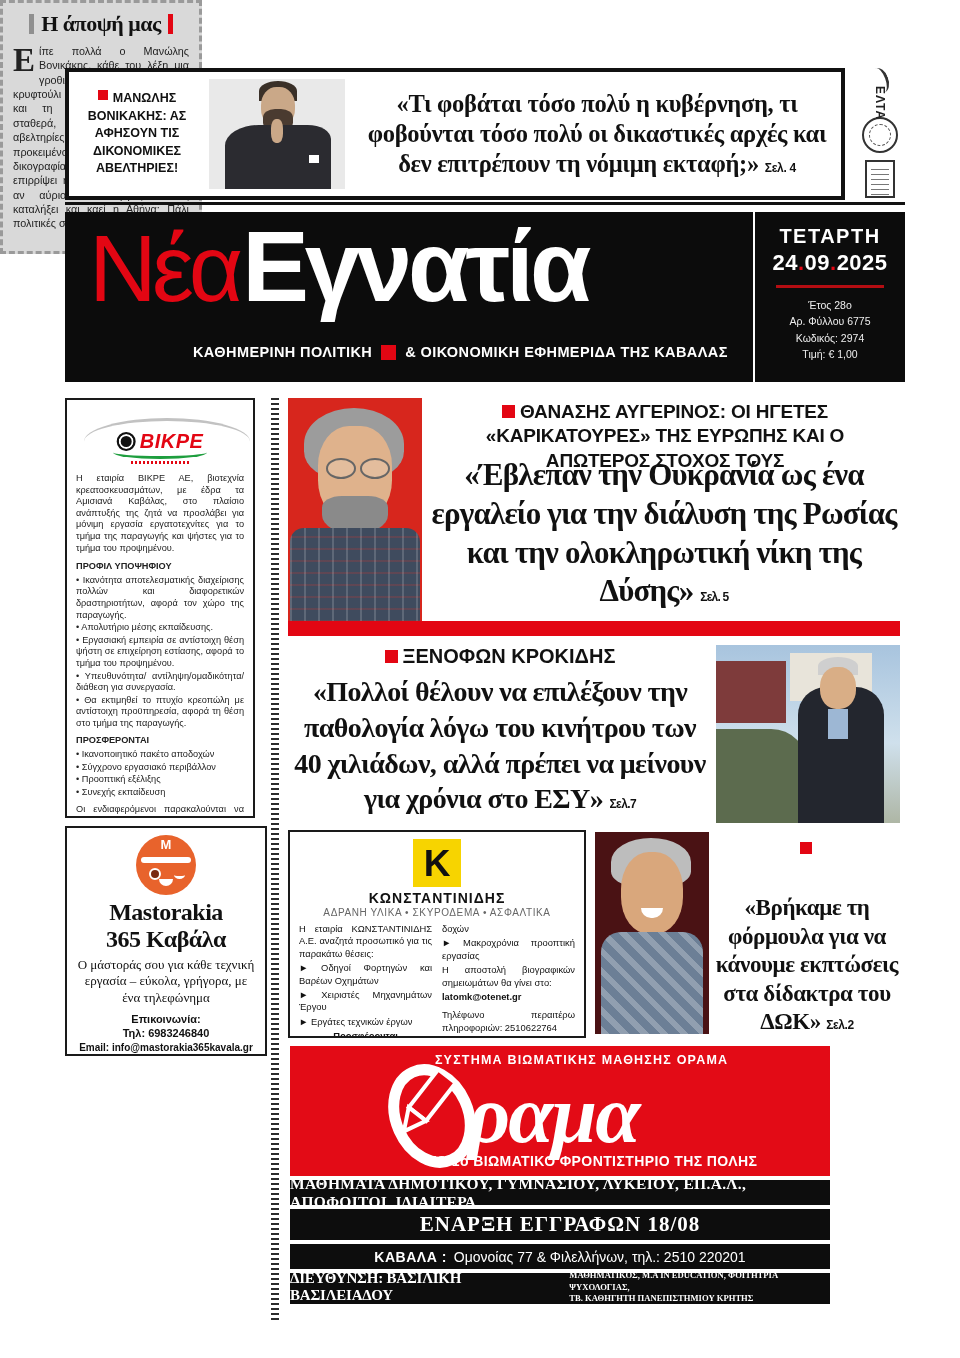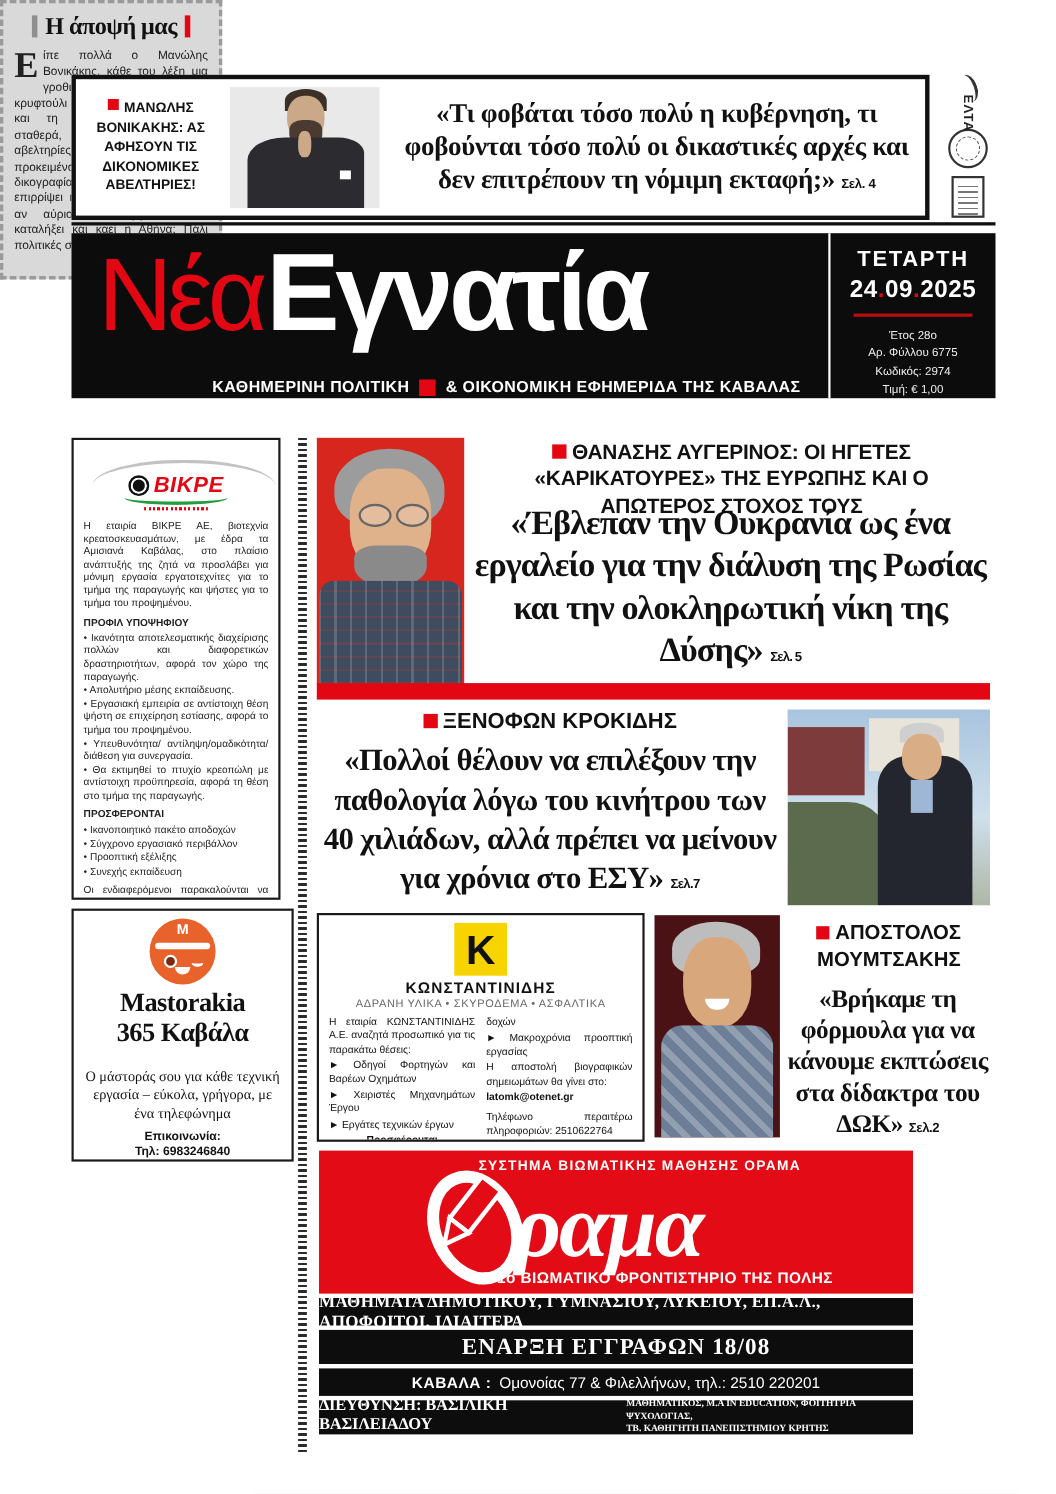--- a/index.html
+++ b/index.html
@@ -29,21 +29,21 @@
   .elta-wing{width:26px;height:14px;border-top:3px solid #333;border-radius:50% 50% 0 0;transform:rotate(70deg);}
   .elta-label{transform:rotate(90deg);font-weight:bold;font-size:12px;letter-spacing:1px;color:#222;}
   .elta-circle{width:32px;height:32px;border:2px solid #333;border-radius:50%;display:flex;align-items:center;justify-content:center;}
   .elta-circle-in{width:20px;height:20px;border:1px dashed #555;border-radius:50%;}
   .elta-box{width:26px;height:34px;border:2px solid #333;
             background:repeating-linear-gradient(0deg,#777 0 1px,transparent 1px 5px);background-size:18px 100%;background-position:4px 4px;background-repeat:no-repeat;}
 
   .top-rule{position:absolute;left:65px;top:202px;width:840px;height:3px;background:#111;}
 
   
-  .masthead{position:absolute;left:65px;top:212px;width:840px;height:150px;background:#0c0c0c;}
+  .masthead{position:absolute;left:65px;top:212px;width:840px;height:170px;background:#0c0c0c;}
   .mh-title{position:absolute;left:24px;top:4px;display:flex;align-items:baseline;line-height:1;}
   .mh-nea{color:#e30613;font-size:94px;font-weight:500;letter-spacing:-5px;}
   .mh-egnatia{color:#fff;font-size:100px;font-weight:800;letter-spacing:-4px;margin-left:4px;}
   .mh-sub{position:absolute;left:128px;top:132px;display:flex;align-items:center;gap:9px;color:#fff;
           font-weight:bold;font-size:14.5px;letter-spacing:0.4px;}
   .mh-sub-sq{width:15px;height:15px;background:#e30613;flex:none;}
   .mh-divider{position:absolute;left:688px;top:0;width:2px;height:100%;background:#fff;}
   .mh-right{position:absolute;left:690px;top:0;right:0;height:100%;color:#fff;text-align:center;padding-top:13px;}
   .mh-day{font-size:20px;font-weight:bold;letter-spacing:1.5px;}
   .mh-date{font-size:22px;font-weight:bold;letter-spacing:0.5px;margin-top:2px;}
@@ -68,21 +68,21 @@
   .bullet{margin:0 0 1px;}
 
   #mastorakia{left:65px;top:826px;width:202px;height:230px;text-align:center;padding-top:7px;overflow:hidden;}
   .ma-logo{width:60px;height:60px;background:#e8632c;border-radius:50%;margin:0 auto 4px;position:relative;overflow:hidden;}
   .ma-m{position:absolute;top:2px;left:50%;transform:translateX(-50%);color:#fff;font-weight:800;font-size:13px;}
   .ma-brim{position:absolute;left:5px;top:22px;width:50px;height:6px;background:#fff;border-radius:4px;}
   .ma-eye-l{position:absolute;left:13px;top:33px;width:8px;height:8px;background:#7a2a12;border-radius:50%;border:2px solid #fff;}
   .ma-eye-r{position:absolute;right:11px;top:36px;width:11px;height:5px;border-bottom:3px solid #fff;border-radius:50%;}
   .ma-mouth{position:absolute;left:50%;transform:translateX(-50%);top:44px;width:14px;height:7px;background:#fff;border-radius:0 0 12px 12px;}
   .ma-title{font-family:"Liberation Serif",serif;font-weight:bold;font-size:24px;line-height:1.12;letter-spacing:-0.5px;}
-  .ma-body{font-family:"Liberation Serif",serif;font-size:13px;line-height:1.28;margin:18px 8px 5px;}
+  .ma-body{font-family:"Liberation Serif",serif;font-size:13px;line-height:1.28;margin:4px 8px 5px;}
   .ma-contact{font-size:11px;font-weight:bold;line-height:1.35;}
   .ma-contact .sm{font-size:10px;}
 
   #opinion{left:65px;top:1066px;width:202px;height:254px;background:#d9d9d9;border:3px dashed #9a9a9a;
            padding:8px 10px;overflow:hidden;box-sizing:border-box;}
   .op-title{text-align:center;font-family:"Liberation Serif",serif;font-weight:bold;font-size:22px;
             display:flex;align-items:center;justify-content:center;gap:7px;letter-spacing:-0.5px;}
   .op-bar{width:5px;height:20px;background:#e30613;flex:none;}
   .op-bar.gray{background:#8f8f8f;}
   .op-body{margin-top:7px;font-size:10.8px;line-height:1.33;text-align:justify;color:#222;}
@@ -345,21 +345,21 @@
     </div>
   </div>
 
   <div class="photo3">
     <div class="p3-hair"></div>
     <div class="p3-face"></div>
     <div class="p3-smile"></div>
     <div class="p3-scarf"></div>
   </div>
   <div class="story3-kicker">
-    <span class="red-sq"></span><span>ΑΠΟΣΤΟΛΟΣ ΜΟΥΜΤΣΑΚΗΣ</span>
+    <span class="red-sq"></span>
   </div>
   <div class="story3-headline">
     <span>«Βρήκαμε τη φόρμουλα για να κάνουμε εκπτώσεις στα δίδακτρα του ΔΩΚ»</span>
     <span class="page-ref-sm">Σελ.2</span>
   </div>
 
   <div id="orama">
     <div class="orama-red">
       <div class="orama-system">ΣΥΣΤΗΜΑ ΒΙΩΜΑΤΙΚΗΣ ΜΑΘΗΣΗΣ ΟΡΑΜΑ</div>
       <div class="orama-logo-row">

